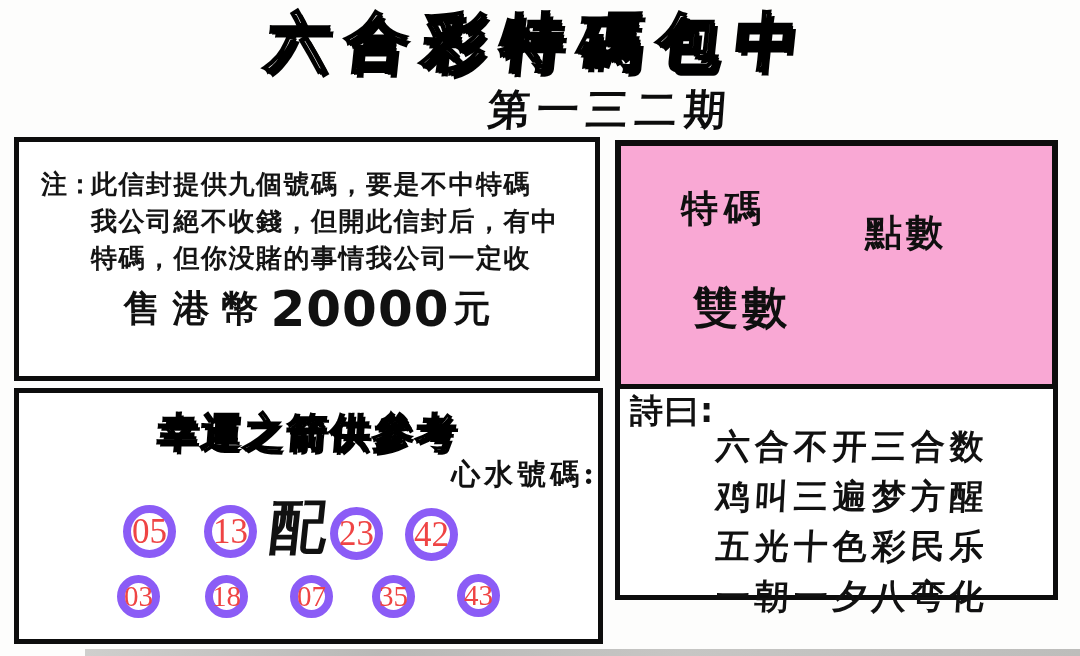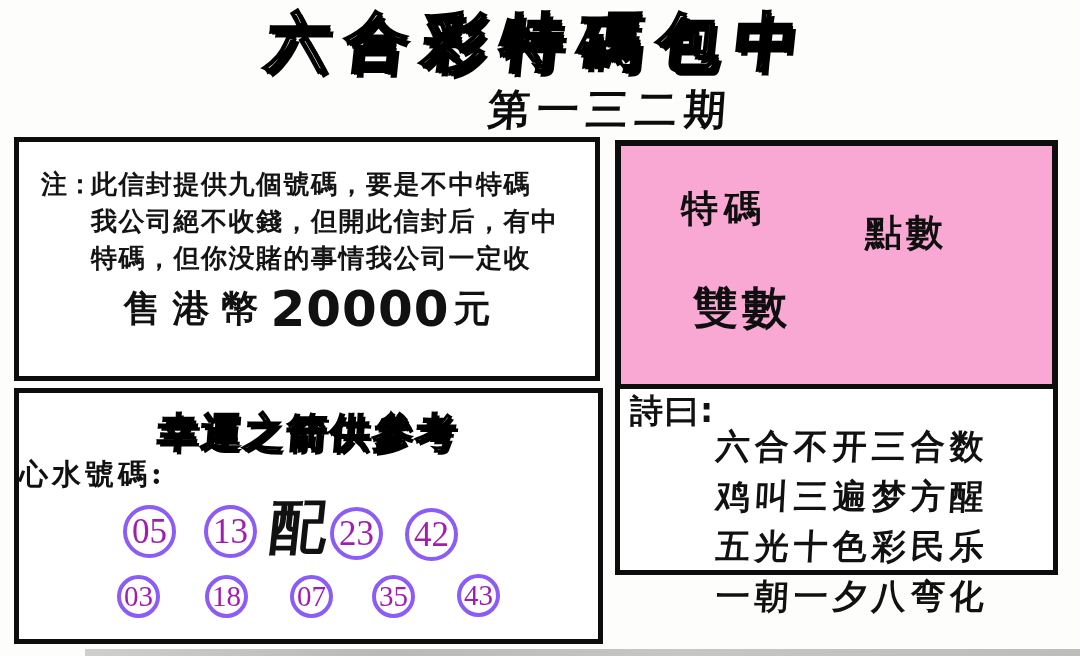--- a/index.html
+++ b/index.html
@@ -22,21 +22,21 @@
     position:absolute;top:82px;left:488px;width:230px;
     font-size:42px;font-weight:bold;letter-spacing:7px;
     transform:skewX(-4deg);
     white-space:nowrap;color:#0c0c0c;
   }
   
   .box{position:absolute;box-sizing:border-box;border:5px solid #0d0d0d;background:#fff;}
   .note-box{left:14px;top:137px;width:586px;height:244px;}
   .result-box{left:615px;top:140px;width:443px;height:258px;border-width:6px;background:#f9a8d4;}
   .lucky-box{left:14px;top:388px;width:589px;height:256px;}
-  .poem-box{left:615px;top:384px;width:443px;height:191px;}
+  .poem-box{left:615px;top:384px;width:443px;height:216px;}
   
   .note-para{
     position:absolute;left:22px;top:24px;display:flex;
     font-size:26px;font-weight:600;color:#141414;
   }
   .note-prefix{width:50px;line-height:37px;flex:none;}
   .note-lines div{line-height:37px;letter-spacing:1.5px;white-space:nowrap;}
   .price-line{
     position:absolute;left:0;right:0;top:138px;
     display:flex;justify-content:center;align-items:center;
@@ -55,31 +55,31 @@
   .r-br{left:248px;top:122px;font-size:45px;letter-spacing:6px;}
   
   .lucky-title{
     position:absolute;left:0;width:100%;top:12px;text-align:center;
     font-size:40px;font-weight:bold;letter-spacing:3px;
     color:#fff;-webkit-text-stroke:1.8px #000;
     text-shadow:3px 3px 0 #000;
     transform:skewX(-4deg);white-space:nowrap;
   }
   .lucky-sub{
-    position:absolute;left:0;width:100%;top:62px;text-align:left;
+    position:absolute;left:0;width:100%;top:62px;text-align:right;
     font-size:29px;font-weight:bold;letter-spacing:4px;white-space:nowrap;
   }
   .pair-char{
     position:absolute;left:250px;top:96px;
     font-size:58px;font-weight:bold;transform:skewX(-6deg);
   }
   .circle{
-    position:absolute;border:4px solid #8b5cf6;border-radius:50%;
+    position:absolute;border:8px solid #8b5cf6;border-radius:50%;
     display:flex;align-items:center;justify-content:center;
-    font-family:"Liberation Serif","DejaVu Serif",serif;color:#a21caf;
+    font-family:"Liberation Serif","DejaVu Serif",serif;color:#ef4444;
     background:transparent;box-sizing:border-box;text-align:right;
   }
   .c-big{width:53px;height:53px;font-size:35px;}
   .c-small{width:43px;height:43px;font-size:29px;}
   .p05{left:104px;top:112px;} .p13{left:185px;top:112px;}
   .p26{left:311px;top:114px;} .p42{left:386px;top:115px;}
   .p03{left:98px;top:182px;}  .p18{left:186px;top:182px;}
   .p07{left:271px;top:182px;} .p35{left:353px;top:182px;} .p43{left:438px;top:181px;}
   
   .poem-label{

